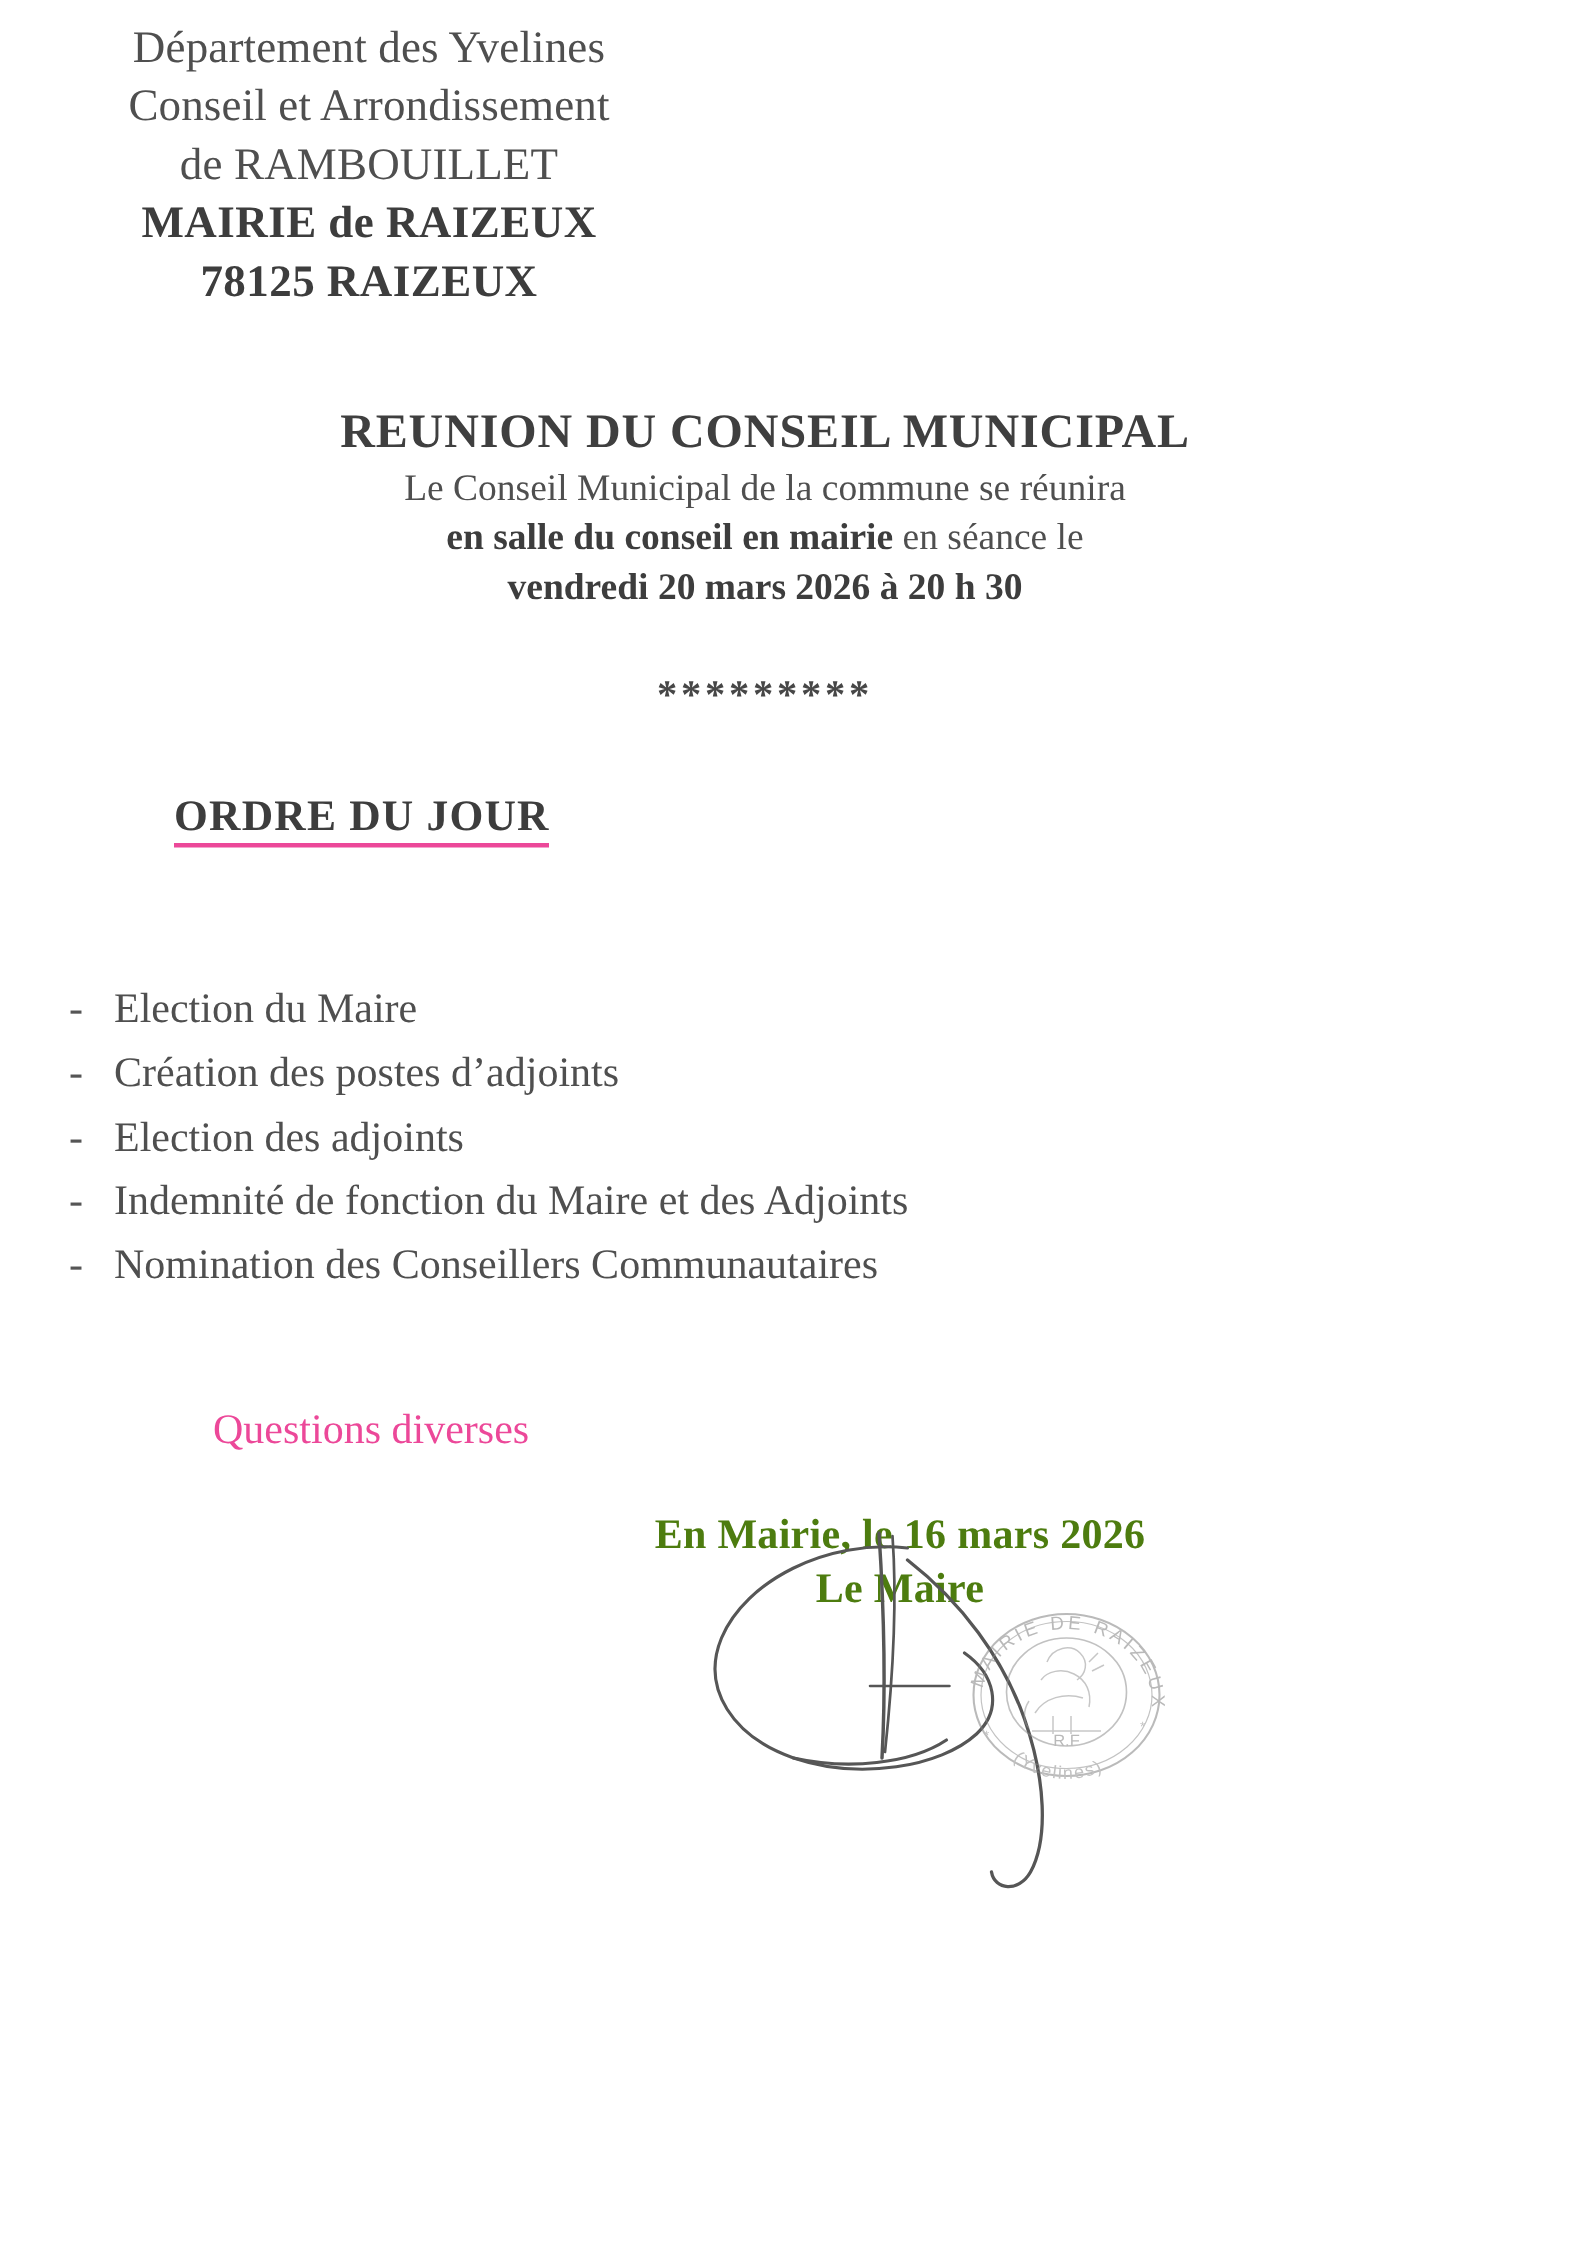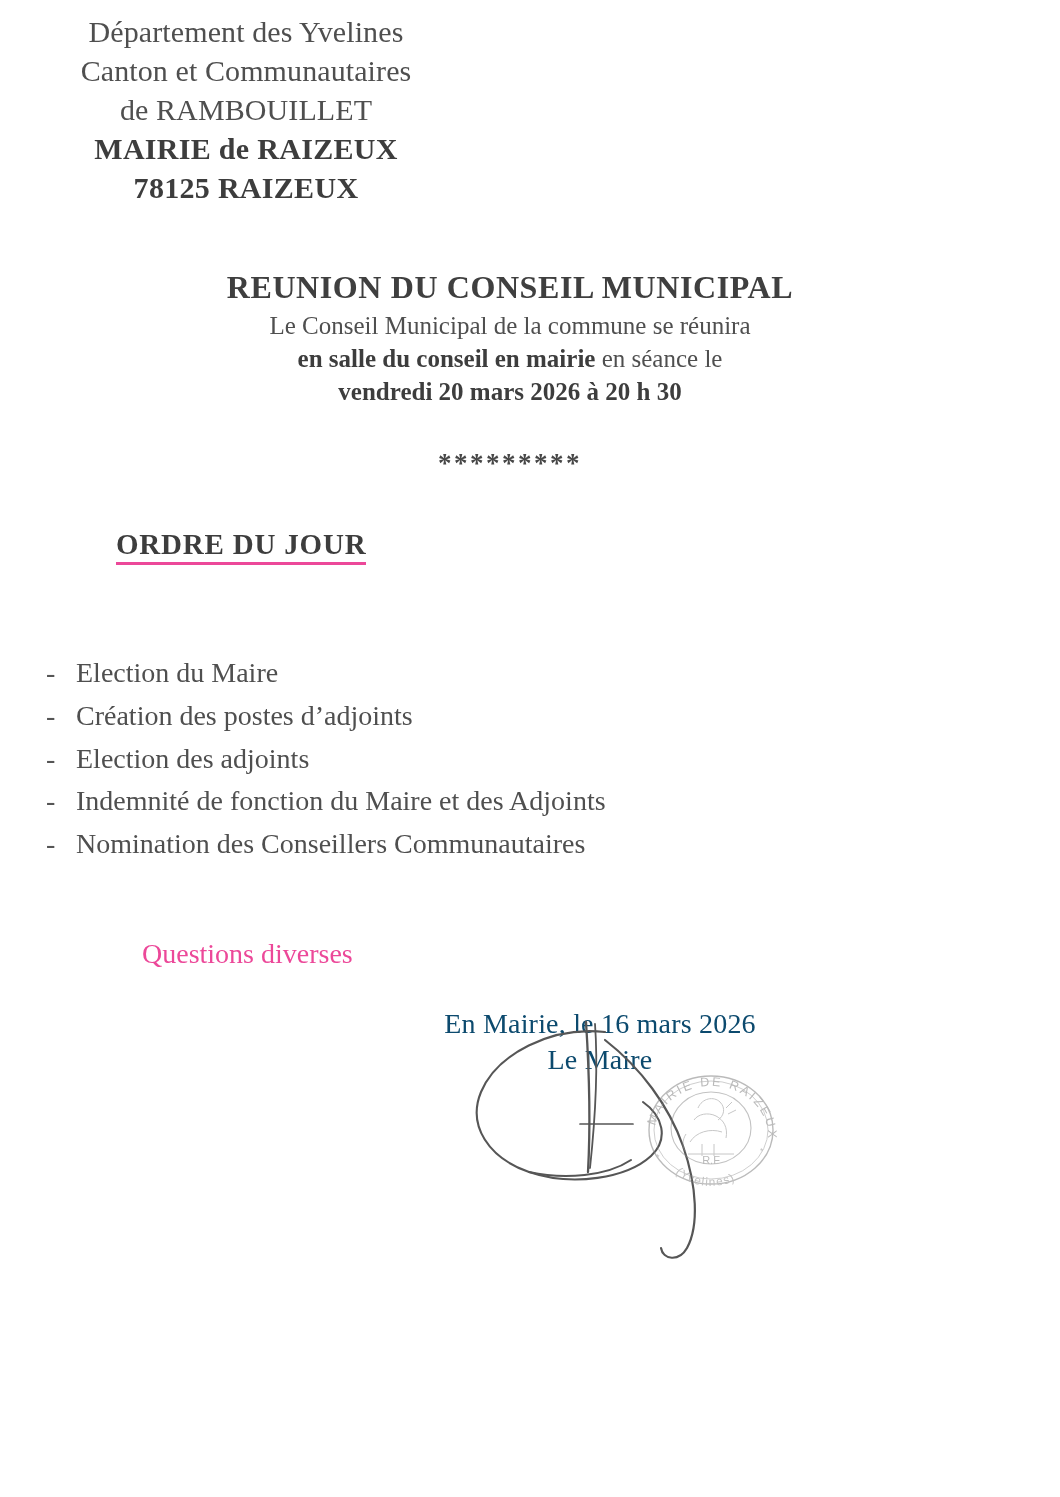--- a/index.html
+++ b/index.html
@@ -124,22 +124,22 @@
   .sign-block {
     position: absolute;
     left: 410px;
     top: 1006px;
     width: 380px;
     text-align: center;
     line-height: 1.28;
   }
   .sign-line {
     font-size: 28px;
-    font-weight: normal;
-    color: #0c4a6e;
+    font-weight: bold;
+    color: #4d7c0f;
     white-space: nowrap;
     letter-spacing: 0.2px;
   }
 
   
   .signature {
     position: absolute;
     left: 455px;
     top: 1020px;
     width: 280px;
@@ -167,21 +167,21 @@
     background: #f2f2f2;
   }
 </style>
 </head>
 <body>
 
 <div id="page">
 
   <div class="letterhead">
     <div class="lh-line">Département des Yvelines</div>
-    <div class="lh-line">Canton et Communautaires</div>
+    <div class="lh-line">Conseil et Arrondissement</div>
     <div class="lh-line">de RAMBOUILLET</div>
     <div class="lh-line bold">MAIRIE de RAIZEUX</div>
     <div class="lh-line bold">78125 RAIZEUX</div>
   </div>
 
   <div class="announce">
     <div class="an-title">REUNION DU CONSEIL MUNICIPAL</div>
     <div class="an-line">Le Conseil Municipal de la commune se réunira</div>
     <div class="an-line"><b>en salle du conseil en mairie</b><span> en séance le</span></div>
     <div class="an-line"><b>vendredi 20 mars 2026 à 20 h 30</b></div>

